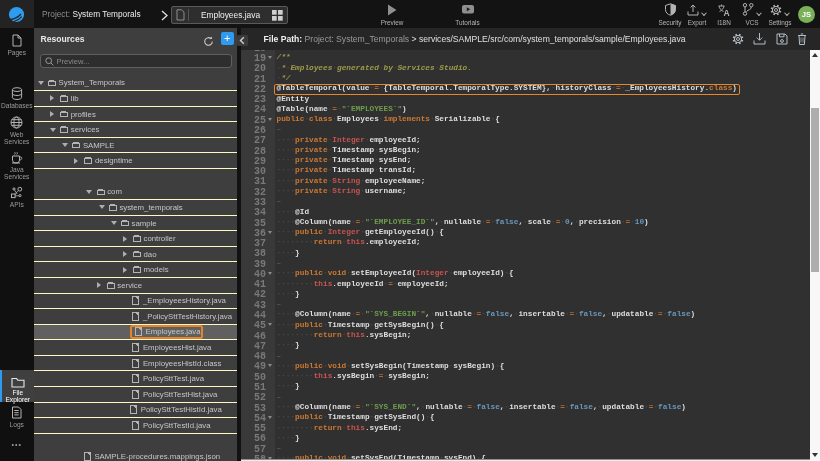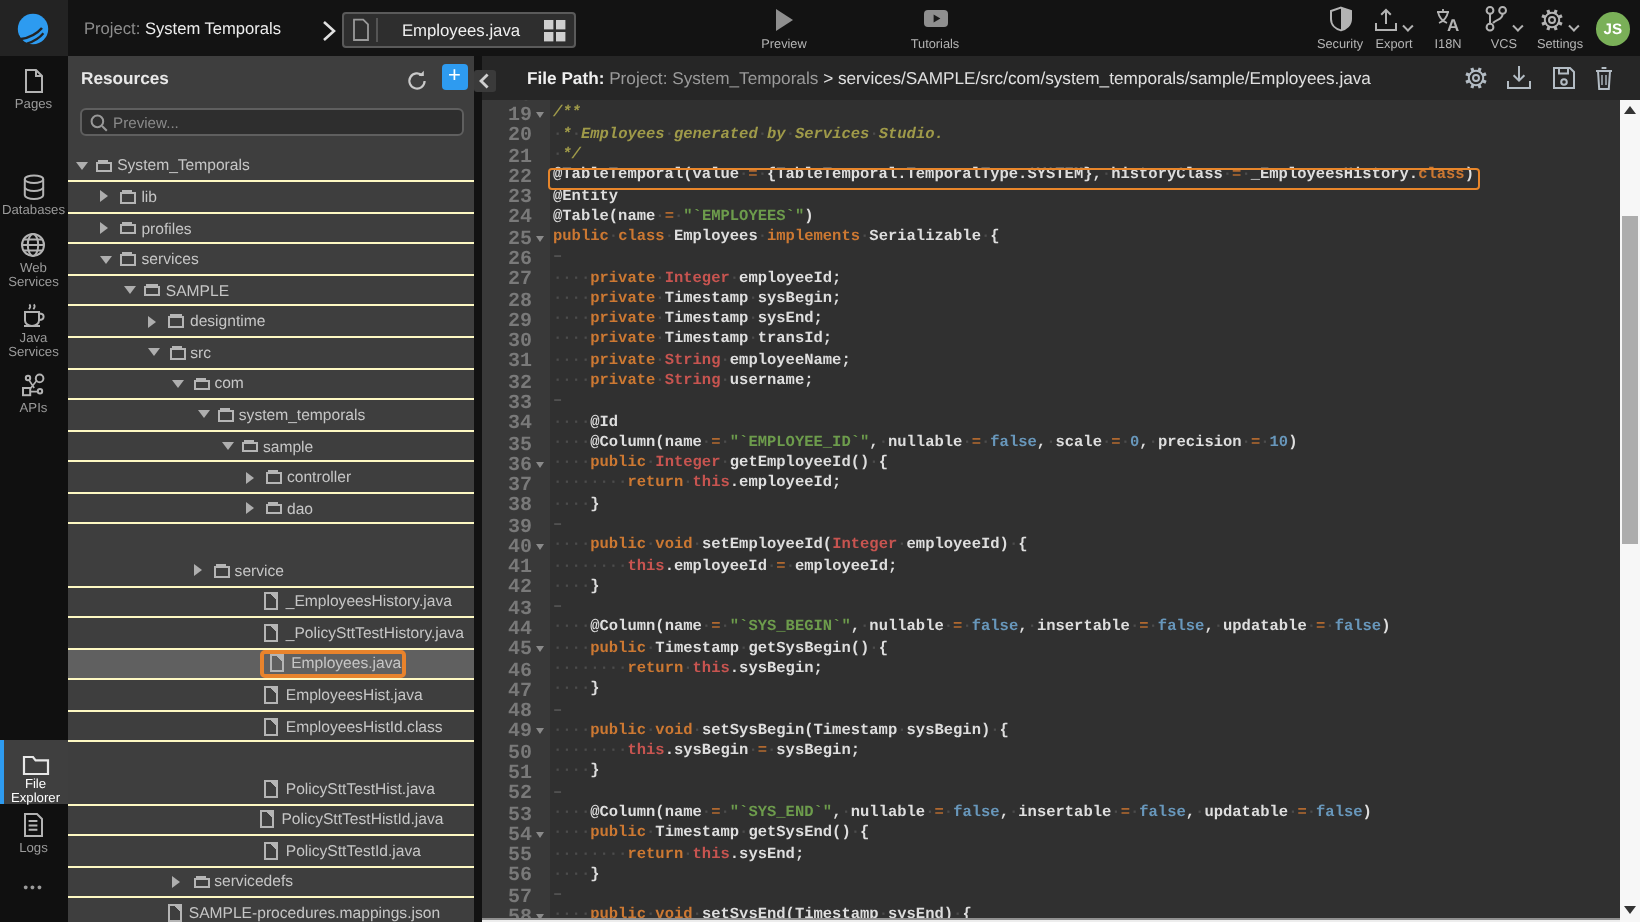--- a/index.html
+++ b/index.html
@@ -271,25 +271,20 @@
 <div class="trow" style="top:109.88px;padding-left:28.5px">
       <span class="cd"></span>
       <span class="dico"></span>
       <span class="tl">SAMPLE</span>
     </div>
 <div class="trow" style="top:125.45px;padding-left:40.7px">
       <span class="cr"></span>
       <span class="dico"></span>
       <span class="tl">designtime</span>
     </div>
-<div class="trow" style="top:141.02px;padding-left:40.7px">
-      <span class="cd"></span>
-      <span class="dico"></span>
-      <span class="tl">src</span>
-    </div>
 <div class="trow" style="top:156.59px;padding-left:52.8px">
       <span class="cd"></span>
       <span class="dico"></span>
       <span class="tl">com</span>
     </div>
 <div class="trow" style="top:172.16px;padding-left:65.0px">
       <span class="cd"></span>
       <span class="dico"></span>
       <span class="tl">system_temporals</span>
     </div>
@@ -300,20 +295,25 @@
     </div>
 <div class="trow" style="top:218.87px;padding-left:89.2px">
       <span class="cr"></span>
       <span class="dico"></span>
       <span class="tl">dao</span>
     </div>
 <div class="trow" style="top:203.30px;padding-left:89.2px">
       <span class="cr"></span>
       <span class="dico"></span>
       <span class="tl">controller</span>
+    </div>
+<div class="trow" style="top:234.44px;padding-left:89.2px">
+      <span class="cr"></span>
+      <span class="dico"></span>
+      <span class="tl">models</span>
     </div>
 <div class="trow" style="top:250.01px;padding-left:63px">
       <span class="cr"></span>
       <span class="dico"></span>
       <span class="tl">service</span>
     </div>
 <div class="trow" style="top:281.15px;padding-left:89.2px">
       <span class="csp"></span>
       <span class="fico"></span>
       <span class="tl">_PolicySttTestHistory.java</span>
@@ -333,39 +333,39 @@
 <div class="trow" style="top:312.29px;padding-left:89.2px">
       <span class="csp"></span>
       <span class="fico"></span>
       <span class="tl">EmployeesHist.java</span>
     </div>
 <div class="trow" style="top:327.86px;padding-left:89.2px">
       <span class="csp"></span>
       <span class="fico"></span>
       <span class="tl">EmployeesHistId.class</span>
     </div>
+<div class="trow" style="top:343.43px;padding-left:89.2px">
+      <span class="csp"></span>
+      <span class="fico"></span>
+      <span class="tl">PolicySttTest.java</span>
+    </div>
 <div class="trow" style="top:359.00px;padding-left:89.2px">
       <span class="csp"></span>
       <span class="fico"></span>
       <span class="tl">PolicySttTestHist.java</span>
     </div>
 <div class="trow" style="top:374.57px;padding-left:87px">
       <span class="csp"></span>
       <span class="fico"></span>
       <span class="tl">PolicySttTestHistId.java</span>
     </div>
 <div class="trow" style="top:390.14px;padding-left:89.2px">
       <span class="csp"></span>
       <span class="fico"></span>
       <span class="tl">PolicySttTestId.java</span>
-    </div>
-<div class="trow" style="top:405.71px;padding-left:52.8px">
-      <span class="cr"></span>
-      <span class="dico"></span>
-      <span class="tl">servicedefs</span>
     </div>
 <div class="trow" style="top:421.28px;padding-left:40.7px">
       <span class="csp"></span>
       <span class="fico"></span>
       <span class="tl">SAMPLE-procedures.mappings.json</span>
     </div>
 </div>
 <div id="divider"></div>
 
 <div id="editor">

